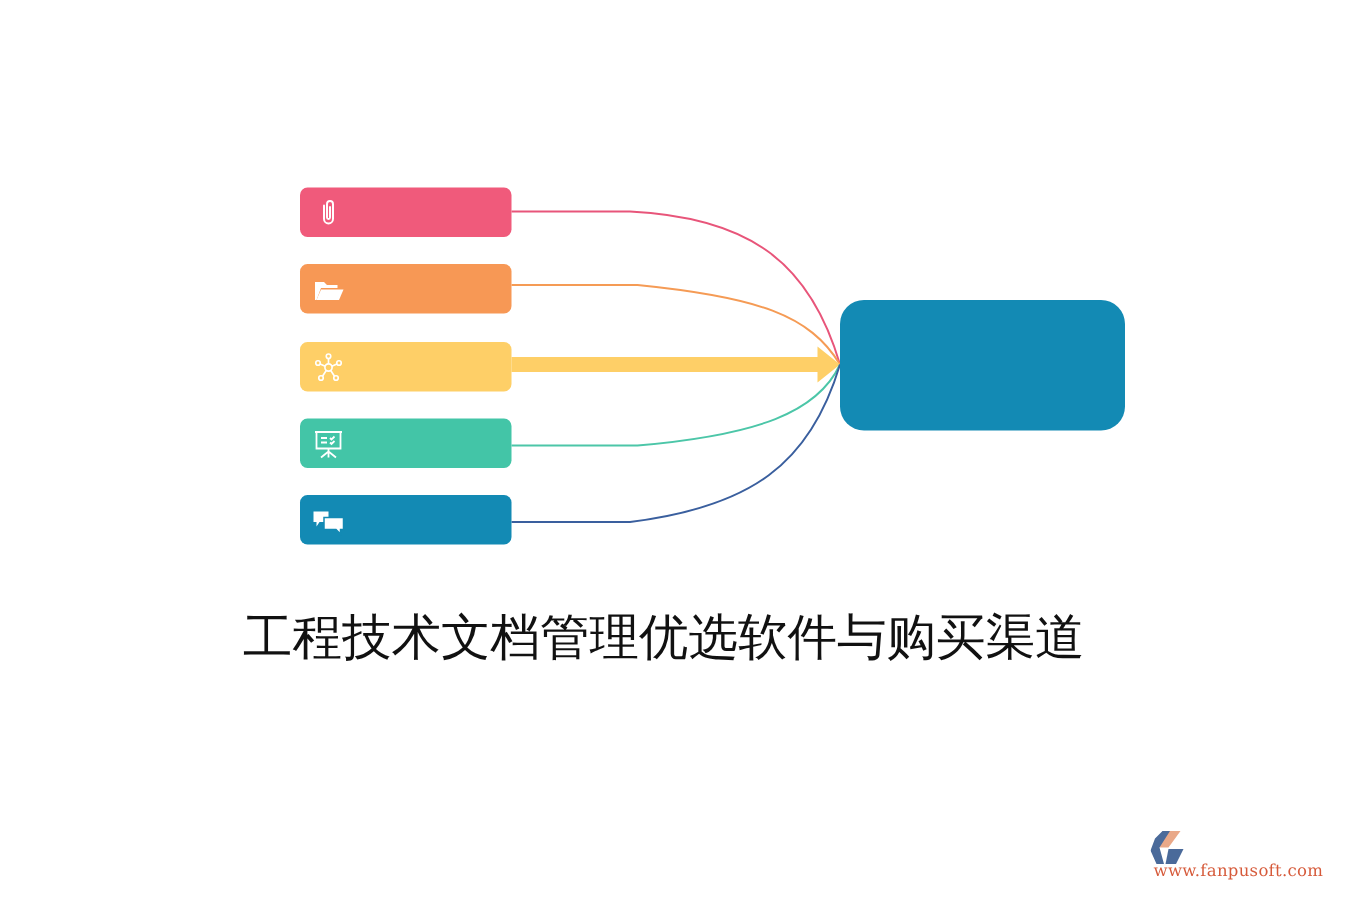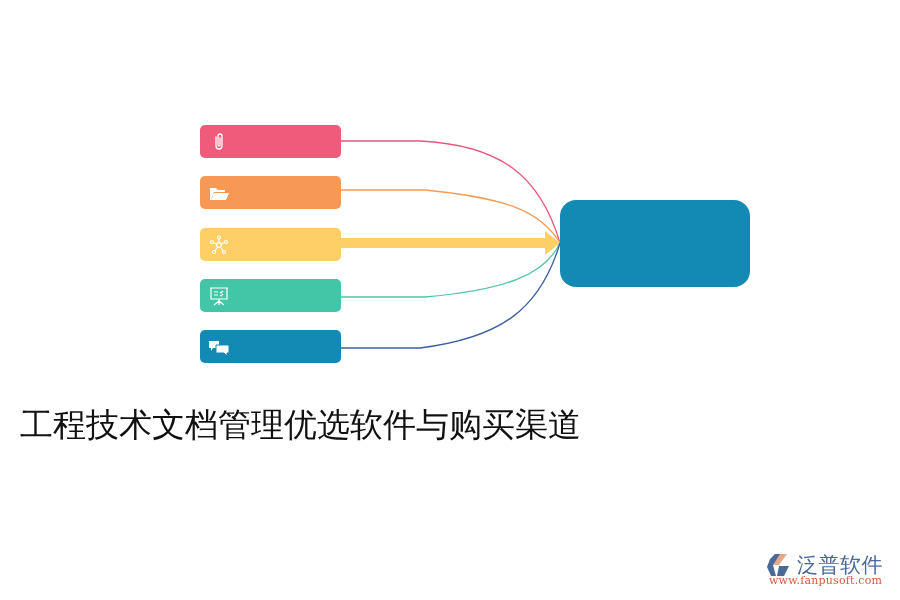--- a/index.html
+++ b/index.html
@@ -17,24 +17,23 @@
     .node .icon { width: 22px; height: 22px; display: flex; align-items: center; justify-content: center; }
     .node .icon svg { width: 22px; height: 22px; }
     .node .label { color: #fff; font-size: 13px; margin-left: 6px; font-family: "DejaVu Sans", sans-serif; }
     .center-node {
       position: absolute; left: 560px; top: 200px; width: 190px; height: 87px;
       border-radius: 16px; background: #138ab4;
       display: flex; align-items: center; justify-content: center;
       color: #fff; font-family: "DejaVu Sans", sans-serif; font-size: 15px;
     }
     .title {
-      position: absolute; left: 0; top: 403px; width: 723px; text-align: left;
+      position: absolute; left: 0; top: 403px; width: 723px; text-align: right;
       font-size: 33px; color: #111; letter-spacing: 0px;
       font-family: "DejaVu Serif", "Liberation Serif", serif;
-      margin-left: 20px;
     }
     .logo {
       position: absolute; left: 765px; top: 551px; width: 130px; height: 40px;
     }
     .logo .mark { position: absolute; left: 2px; top: 2px; width: 28px; height: 24px; }
     .logo .brand {
       position: absolute; left: 32px; top: 0px; font-size: 21px; color: #4a6a9a;
       font-family: "DejaVu Sans", sans-serif; letter-spacing: 0.5px;
     }
     .logo .url {
@@ -113,15 +112,14 @@
 </div>
 
 <div class="title">工程技术文档管理优选软件与购买渠道</div>
 
 <div class="logo">
   <svg class="mark" viewBox="0 0 28 24">
     <path d="M8 1 L20 1 L12 12 L6 12 Z" fill="#e9a888"></path>
     <path d="M3 6 L8 1 L13 1 L6 12 L9 23 L4 23 L0 14 Z" fill="#4a6a9a"></path>
     <path d="M12 13 L22 13 L17 23 L10 23 Z" fill="#4a6a9a"></path>
   </svg>
-  <span class="brand">泛普软件</span>
   <span class="url">www.fanpusoft.com</span>
 </div>
 
 </body></html>

